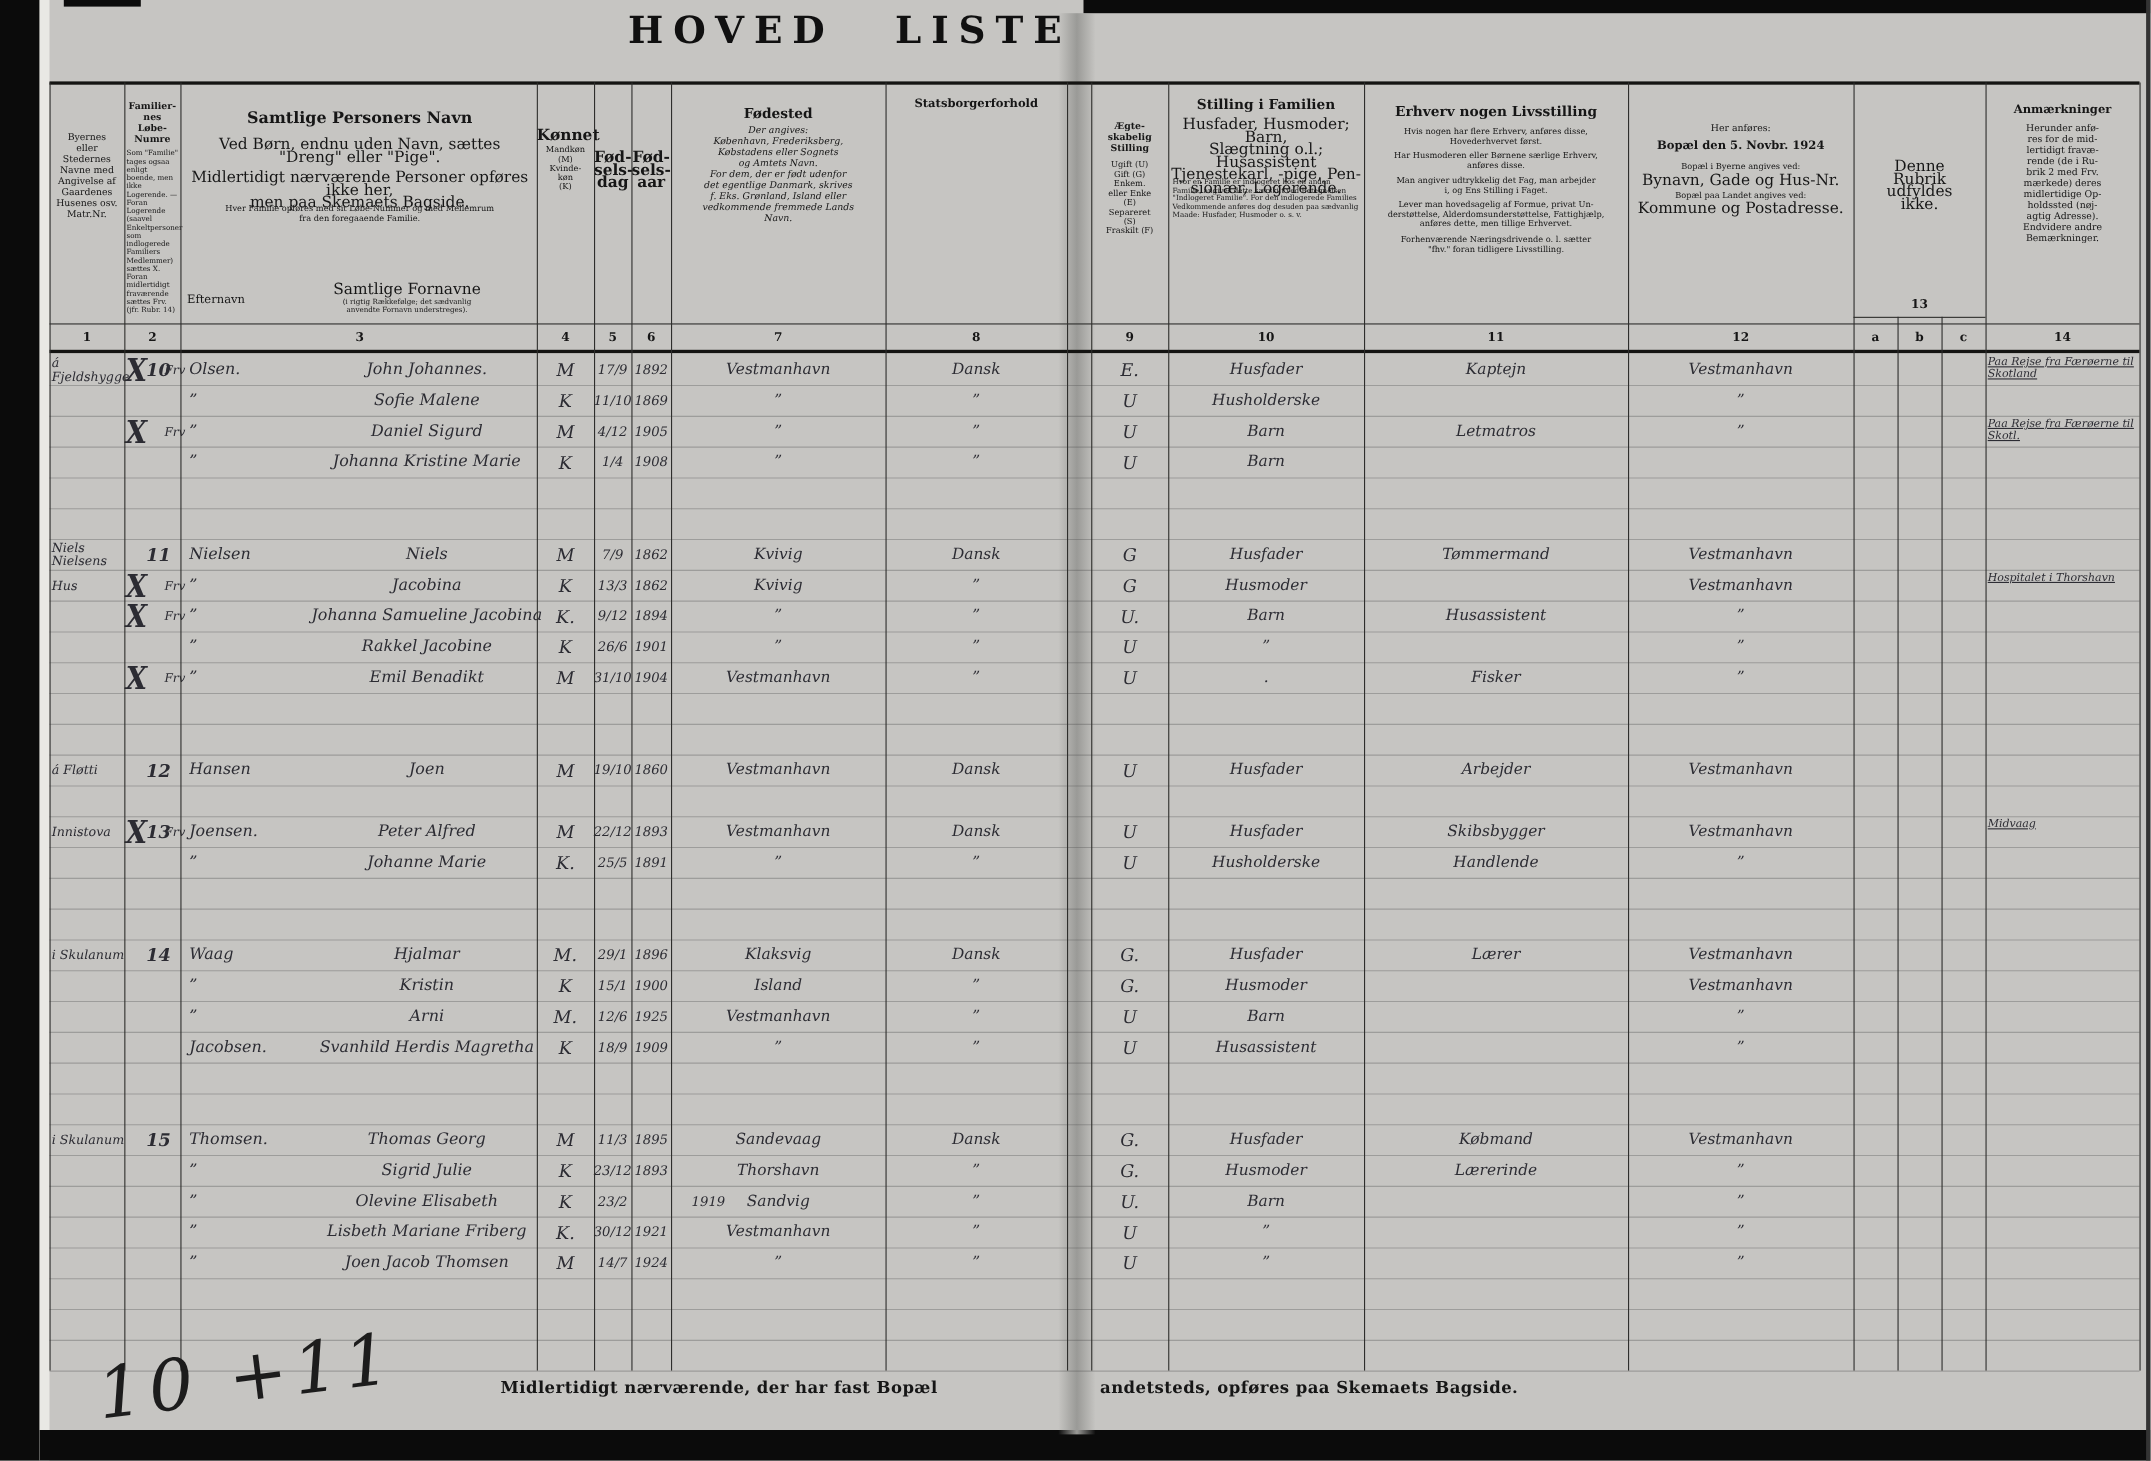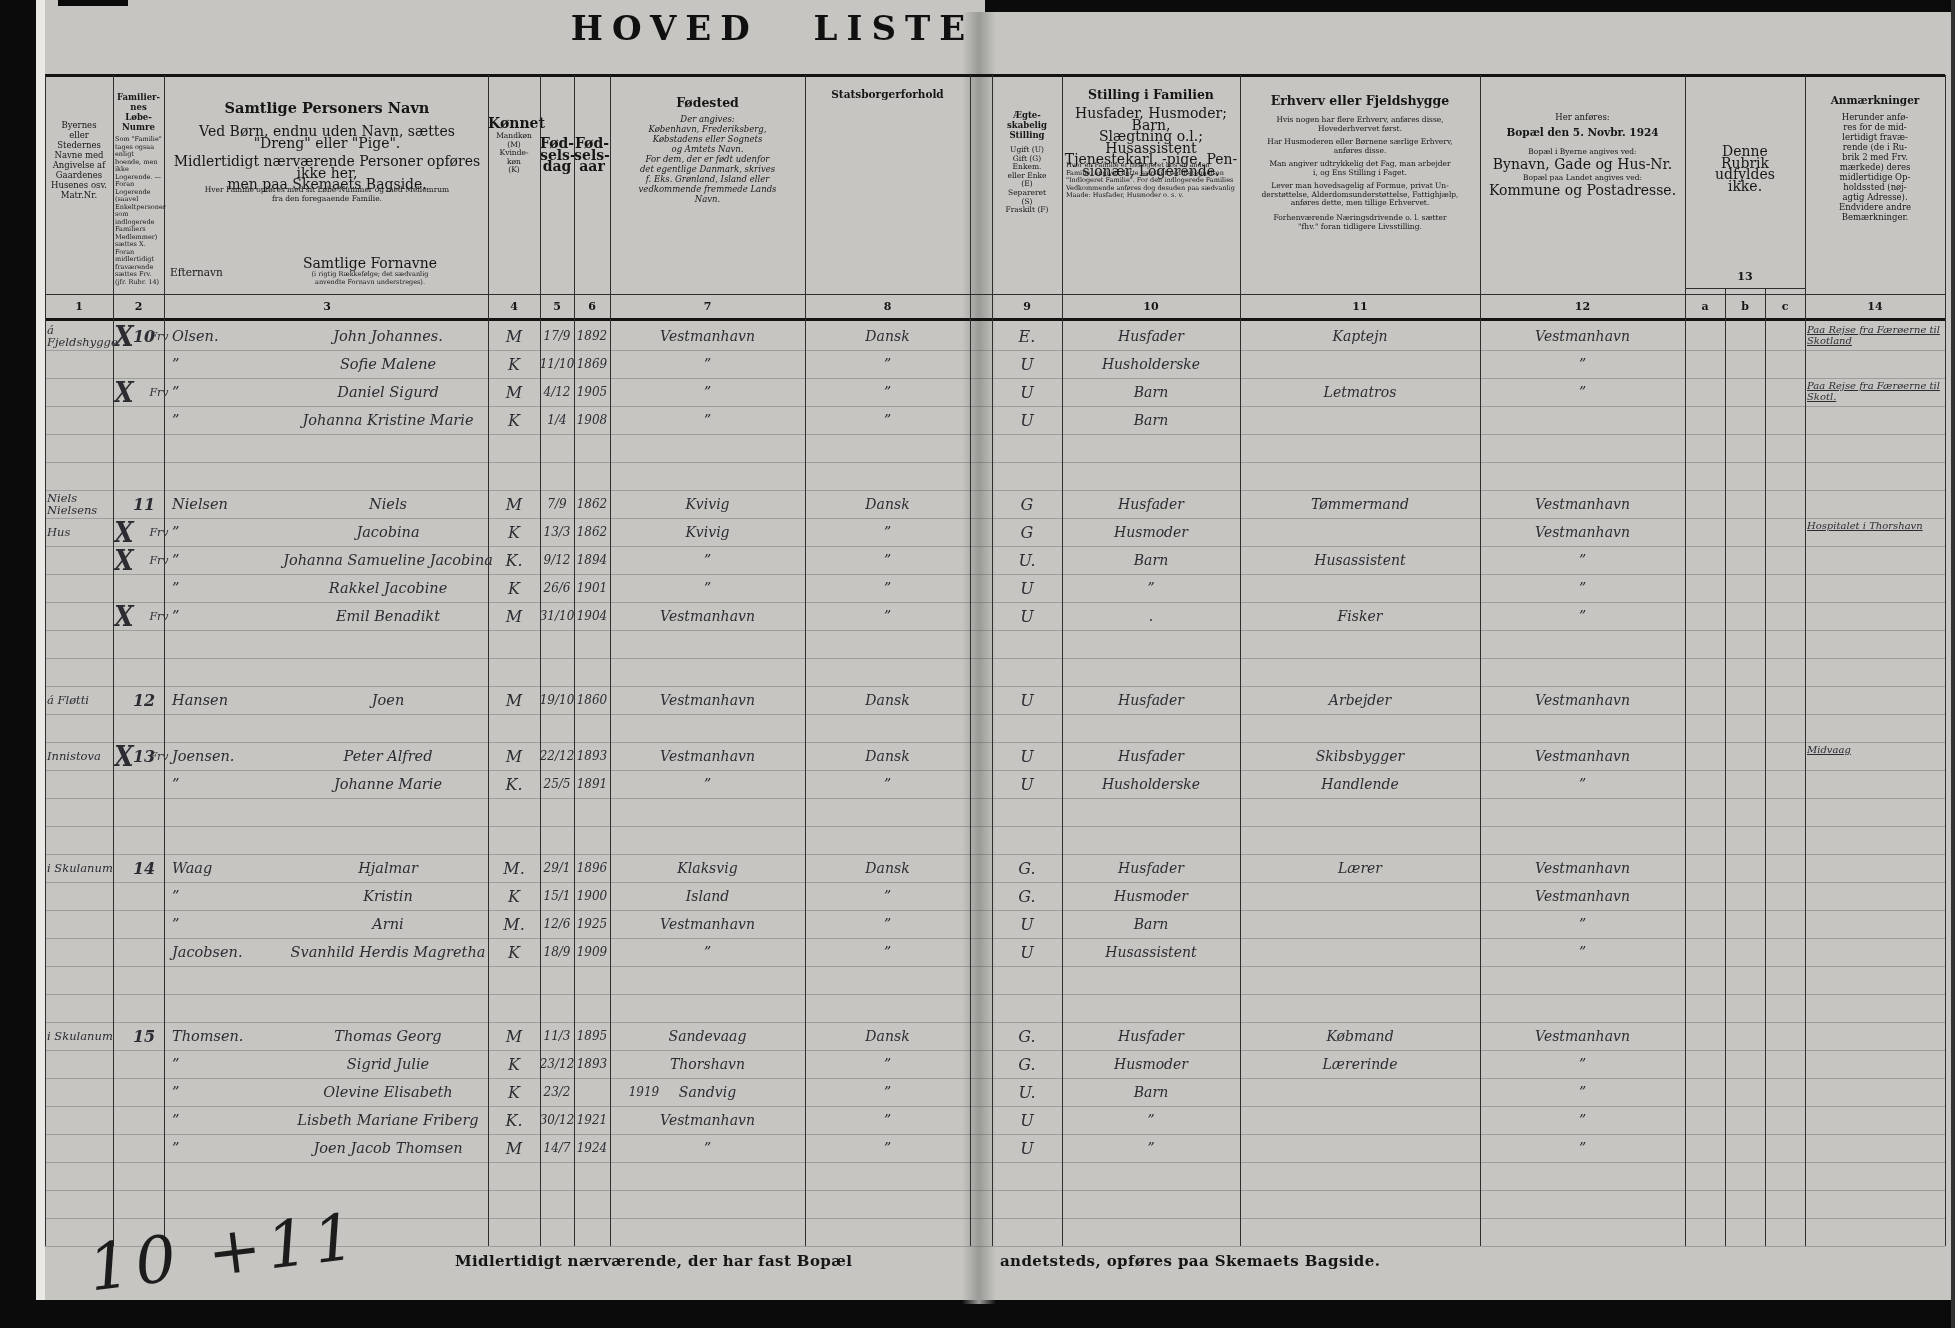--- a/index.html
+++ b/index.html
@@ -132,21 +132,21 @@
 (S)
 Fraskilt (F)</div>
 
   <div class="h f12 bold" style="left:1062px;top:88px;width:178px;">Stilling i Familien</div>
   <div class="h f9" style="left:1062px;top:108px;width:178px;">Husfader, Husmoder; Barn,
 Slægtning o.l.; Husassistent
 Tjenestekarl, -pige, Pen-
 sionær, Logerende.</div>
   <div class="h f6" style="left:1066px;top:162px;width:170px;white-space:normal;text-align:left;">Hvor en Familie er indlogeret hos en anden Familie, angives dette særskilt ved Betegnelsen "Indlogeret Familie". For den indlogerede Families Vedkommende anføres dog desuden paa sædvanlig Maade: Husfader, Husmoder o. s. v.</div>
 
-  <div class="h f12 bold" style="left:1240px;top:94px;width:240px;">Erhverv eller Fjeldshygge</div>
+  <div class="h f12 bold" style="left:1240px;top:94px;width:240px;">Erhverv nogen Livsstilling</div>
   <div class="h f7" style="left:1240px;top:116px;width:240px;">Hvis nogen har flere Erhverv, anføres disse,
 Hovederhvervet først.</div>
   <div class="h f7" style="left:1240px;top:138px;width:240px;">Har Husmoderen eller Børnene særlige Erhverv,
 anføres disse.</div>
   <div class="h f7" style="left:1240px;top:160px;width:240px;">Man angiver udtrykkelig det Fag, man arbejder
 i, og Ens Stilling i Faget.</div>
   <div class="h f7" style="left:1240px;top:182px;width:240px;">Lever man hovedsagelig af Formue, privat Un-
 derstøttelse, Alderdomsunderstøttelse, Fattighjælp,
 anføres dette, men tillige Erhvervet.</div>
   <div class="h f7" style="left:1240px;top:214px;width:240px;">Forhenværende Næringsdrivende o. l. sætter

